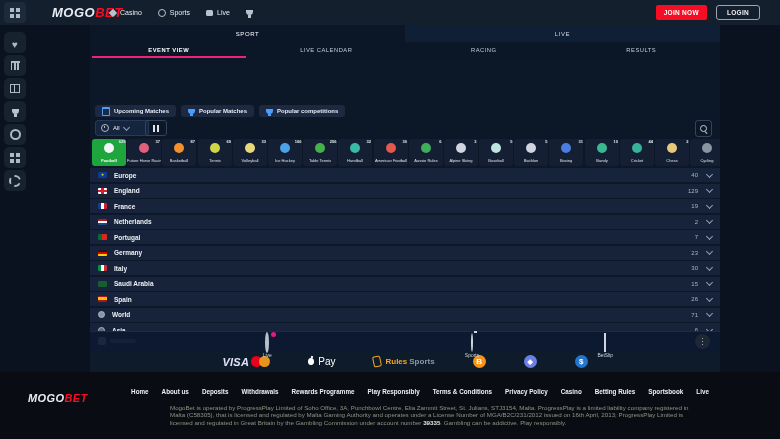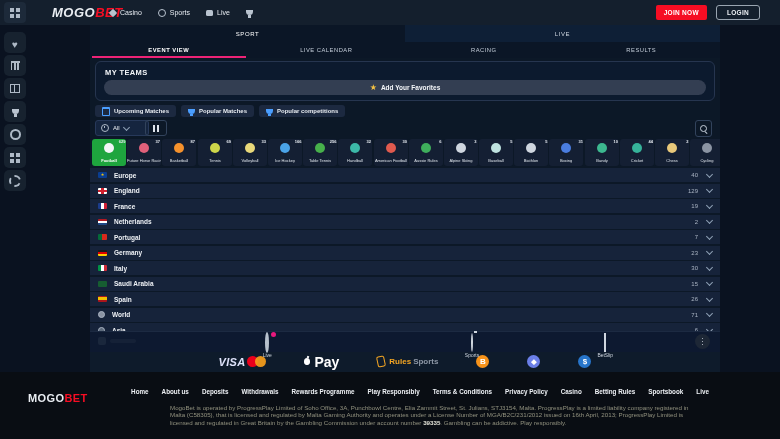--- a/index.html
+++ b/index.html
@@ -117,31 +117,31 @@
   .kebab-icon{width:1.8px;height:1.8px;border-radius:50%;background:#cfd6df;box-shadow:0 3px #cfd6df,0 6px #cfd6df;margin-bottom:6px;}
   
   #payments{position:absolute;left:0;top:326px;width:630px;height:21px;background:#0e1b2b;
             display:flex;align-items:center;justify-content:center;gap:38px;}
   .pay-group{display:flex;align-items:center;gap:2px;}
   .visa-text{font-size:11px;font-weight:900;font-style:italic;color:#dfe3fb;letter-spacing:.3px;}
   .mc-c1{width:11px;height:11px;border-radius:50%;background:#eb001b;}
   .mc-c2{width:11px;height:11px;border-radius:50%;background:#f79e1b;margin-left:-5px;opacity:.92;}
   .apple-glyph{width:6px;height:7px;border-radius:50% 50% 45% 45%;background:#fff;position:relative;margin-right:2px;}
   .apple-glyph::after{content:'';position:absolute;left:2.5px;top:-2px;width:1.5px;height:2px;background:#fff;transform:rotate(25deg);}
-  .applepay-text{font-size:14px;font-weight:700;color:#fff;}
+  .applepay-text{font-size:10px;font-weight:400;color:#fff;}
   .mb-icon{width:6px;height:9px;border:1.5px solid #f5a623;border-radius:2px;margin-right:2px;transform:rotate(-12deg);}
   .mb-1{font-size:8px;font-weight:800;color:#f5a623;}
   .mb-2{font-size:8px;font-weight:600;color:#8d97a5;}
   .coin{width:13px;height:13px;border-radius:50%;display:flex;align-items:center;justify-content:center;color:#fff;font-weight:800;}
   .coin.btc{background:#f7931a;font-size:8px;}
   .coin.eth{background:#6b7fe8;font-size:7px;}
   .coin.usdc{background:#2775ca;font-size:8px;}
   
   #footer{position:absolute;left:0;top:372px;width:780px;height:67px;background:#090d13;}
-  .footer-logo{position:absolute;left:28px;top:20px;font-size:11px;font-weight:900;letter-spacing:.4px;}
+  .footer-logo{position:absolute;left:28px;top:20px;font-size:11px;font-weight:900;font-style:italic;letter-spacing:.4px;}
   .footer-logo .p2{color:#f60d23;}
   #footer-links{position:absolute;left:150px;top:16px;width:540px;display:flex;justify-content:center;gap:13px;flex-wrap:nowrap;}
   .flink{font-size:6.3px;font-weight:600;color:#eef1f5;white-space:nowrap;cursor:pointer;}
   #legal{position:absolute;left:170px;top:32px;width:522px;font-size:6.2px;line-height:7.4px;color:#92927f;text-align:left;}
   #legal .acct{color:#e5e5da;font-weight:700;}
 </style>
 </head>
 <body>
 
 <div id="app">
@@ -235,27 +235,20 @@
 
         <div class="stab">
           <span>RACING</span>
         </div>
 
         <div class="stab">
           <span>RESULTS</span>
         </div>
       </div>
 
-    <div id="my-teams">
-      <div class="mt-title">MY TEAMS</div>
-      <div class="fav-pill">
-        <span class="star-icon">★</span>
-        <span class="fav-label">Add Your Favorites</span>
-      </div>
-    </div>
 
     <div id="chips">
 
         <div class="chip">
           <span class="calendar-icon"></span>
           <span class="chip-label">Upcoming Matches</span>
         </div>
 
         <div class="chip">
           <span class="trophy-blue-icon"></span>

